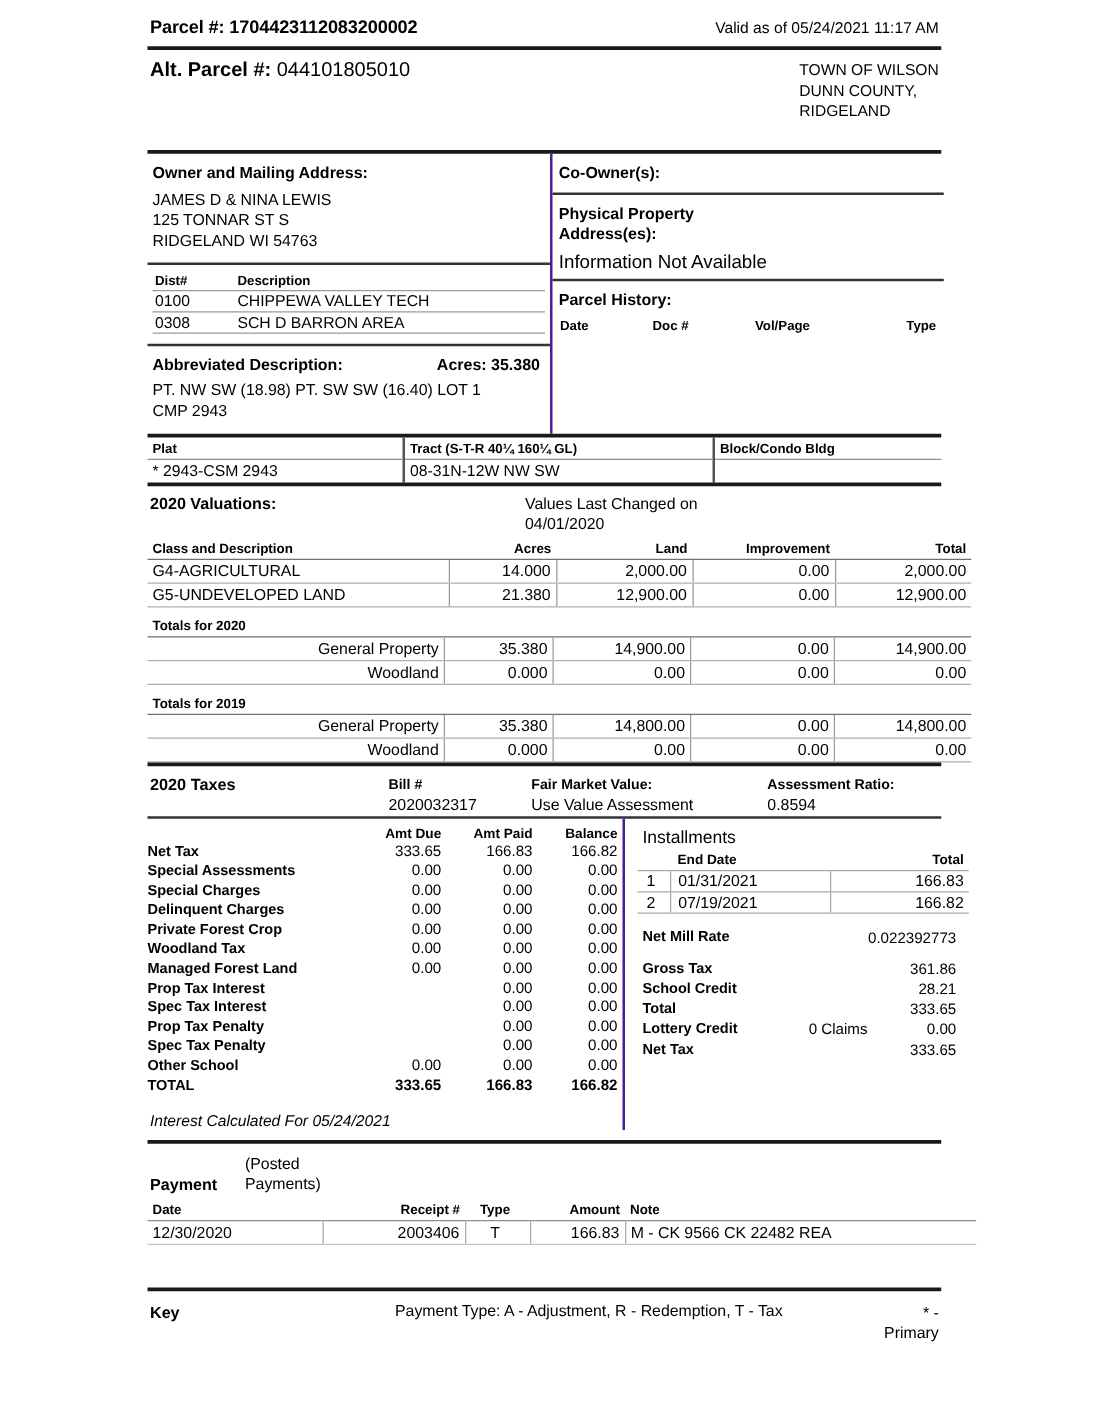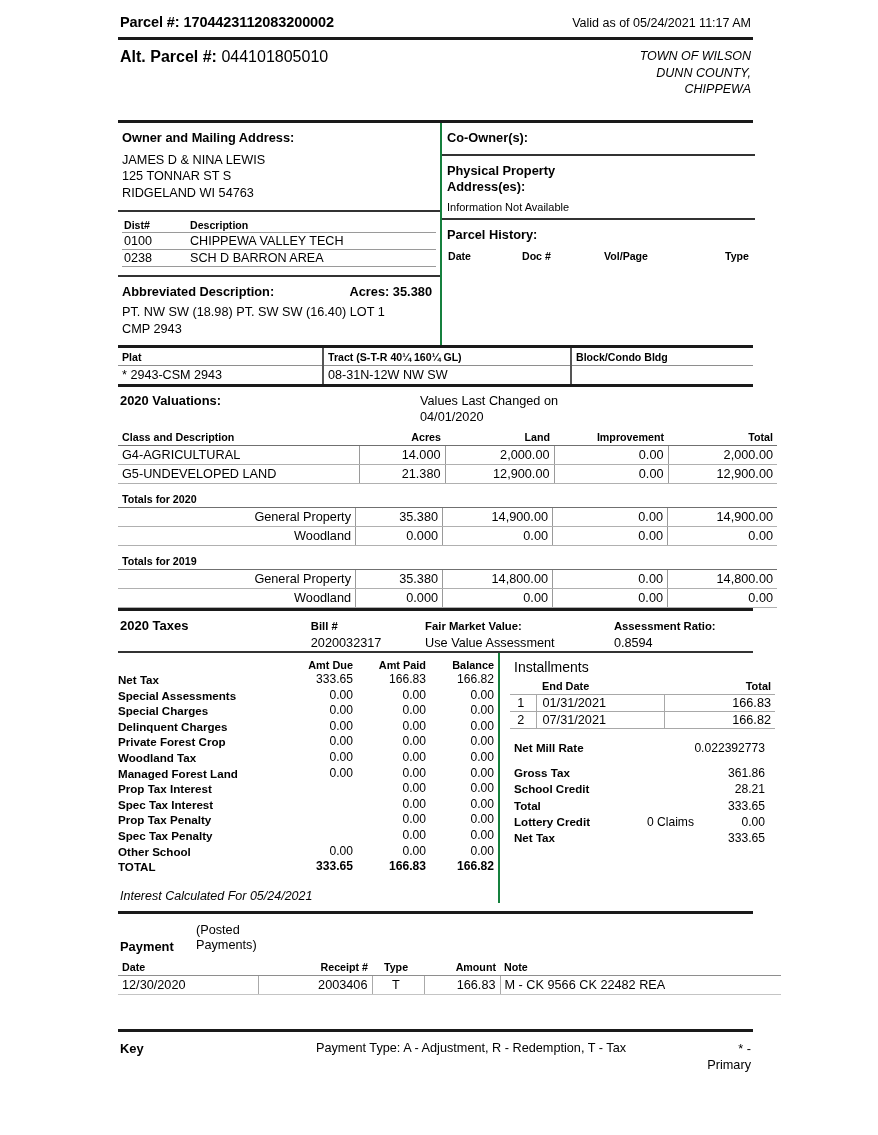--- a/index.html
+++ b/index.html
@@ -18,21 +18,21 @@
   .page {
     position: absolute;
     left: 118px;
     top: 0px;
     width: 635px;
   }
 
   
   .hr-thick { border-top: 3px solid #1a1a1a; }
   .hr-med   { border-top: 2px solid #333333; }
-  .vline    { border-left: 2px solid #15803d; }
+  .vline    { border-left: 2px solid #4c1d95; }
 
   
   .tophdr {
     display: flex;
     justify-content: space-between;
     align-items: baseline;
     padding: 14px 2px 7px 2px;
   }
   .tophdr .parcel {
     font-size: 14.5px;
@@ -45,23 +45,21 @@
 
   .altrow {
     display: flex;
     justify-content: space-between;
     padding: 8px 2px 0 2px;
   }
   .altrow .alt { font-size: 16px; }
   .altrow .alt b { font-weight: bold; }
   .altrow .muni {
     font-size: 12.5px;
-    text-align: right;
     line-height: 16.5px;
-    font-style: italic;
   }
 
   
   .twocol {
     display: flex;
     align-items: stretch;
   }
   .col-left  { width: 322px; flex: none; }
   .col-right { width: 313px; flex: none; }
 
@@ -111,21 +109,21 @@
   .coowner { padding: 7px 5px 9px 5px; }
   .coowner .title { font-weight: bold; font-size: 12.8px; }
 
   .physical { padding: 7px 5px 5px 5px; }
   .physical .title {
     font-weight: bold;
     font-size: 12.8px;
     line-height: 16px;
     width: 150px;
   }
-  .physical .val { font-size: 11px; margin-top: 6px; }
+  .physical .val { font-size: 15px; margin-top: 6px; }
 
   .history { padding: 7px 5px 0 5px; }
   .history .title { font-weight: bold; font-size: 12.8px; margin-bottom: 7px; }
   table.hist {
     width: 100%;
     border-collapse: collapse;
   }
   table.hist th {
     font-size: 10.6px;
     font-weight: bold;
@@ -361,21 +359,21 @@
     <div class="parcel">Parcel #: 1704423112083200002</div>
     <div class="validas">Valid as of 05/24/2021 11:17 AM</div>
   </div>
   <div class="hr-thick"></div>
 
   <div class="altrow">
     <div class="alt"><b>Alt. Parcel #:</b> <span>044101805010</span></div>
     <div class="muni">
       <div>TOWN OF WILSON</div>
       <div>DUNN COUNTY,</div>
-      <div>CHIPPEWA</div>
+      <div>RIDGELAND</div>
     </div>
   </div>
 
   <div style="height:22px"></div>
   <div class="hr-thick"></div>
 
   <div class="twocol">
 
     <div class="col-left">
 
@@ -396,21 +394,21 @@
               <th class="c-dist">Dist#</th>
               <th>Description</th>
             </tr>
           </thead>
           <tbody>
             <tr>
               <td>0100</td>
               <td>CHIPPEWA VALLEY TECH</td>
             </tr>
             <tr>
-              <td>0238</td>
+              <td>0308</td>
               <td>SCH D BARRON AREA</td>
             </tr>
           </tbody>
         </table>
       </div>
       <div style="height:8px"></div>
       <div class="hr-med"></div>
 
       <div class="abbrev">
         <div class="row1">
@@ -676,21 +674,21 @@
           </tr>
         </thead>
         <tbody>
           <tr>
             <td class="n">1</td>
             <td class="d">01/31/2021</td>
             <td class="t">166.83</td>
           </tr>
           <tr>
             <td class="n">2</td>
-            <td class="d">07/31/2021</td>
+            <td class="d">07/19/2021</td>
             <td class="t">166.82</td>
           </tr>
         </tbody>
       </table>
 
       <table class="summ">
         <tbody>
           <tr>
             <td class="k" style="padding-left:4px">Net Mill Rate</td>
             <td class="v">0.022392773</td>

